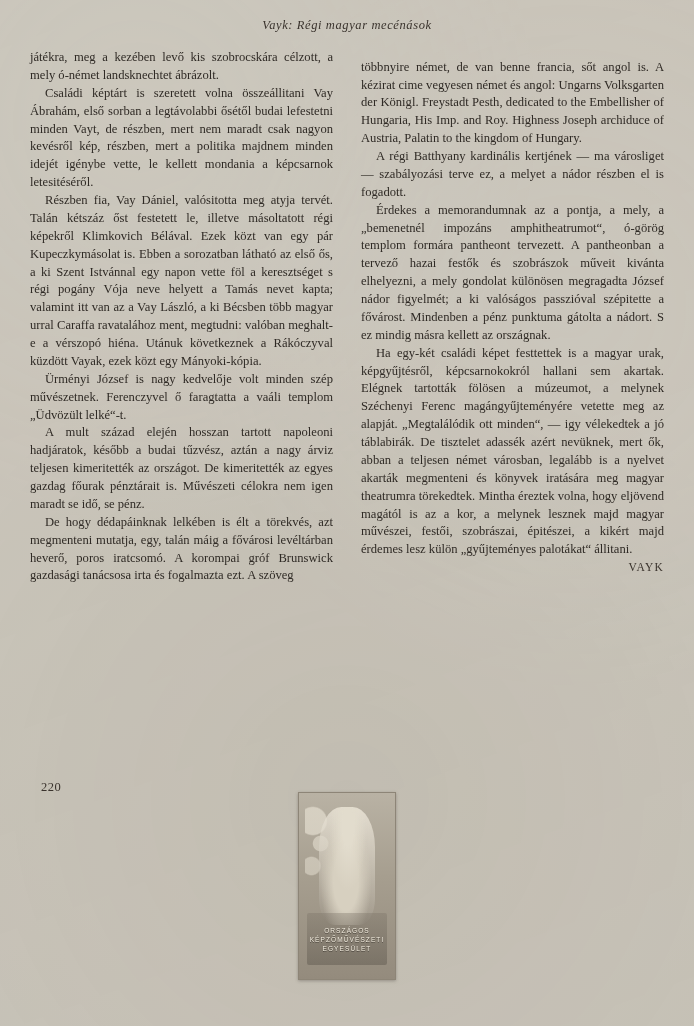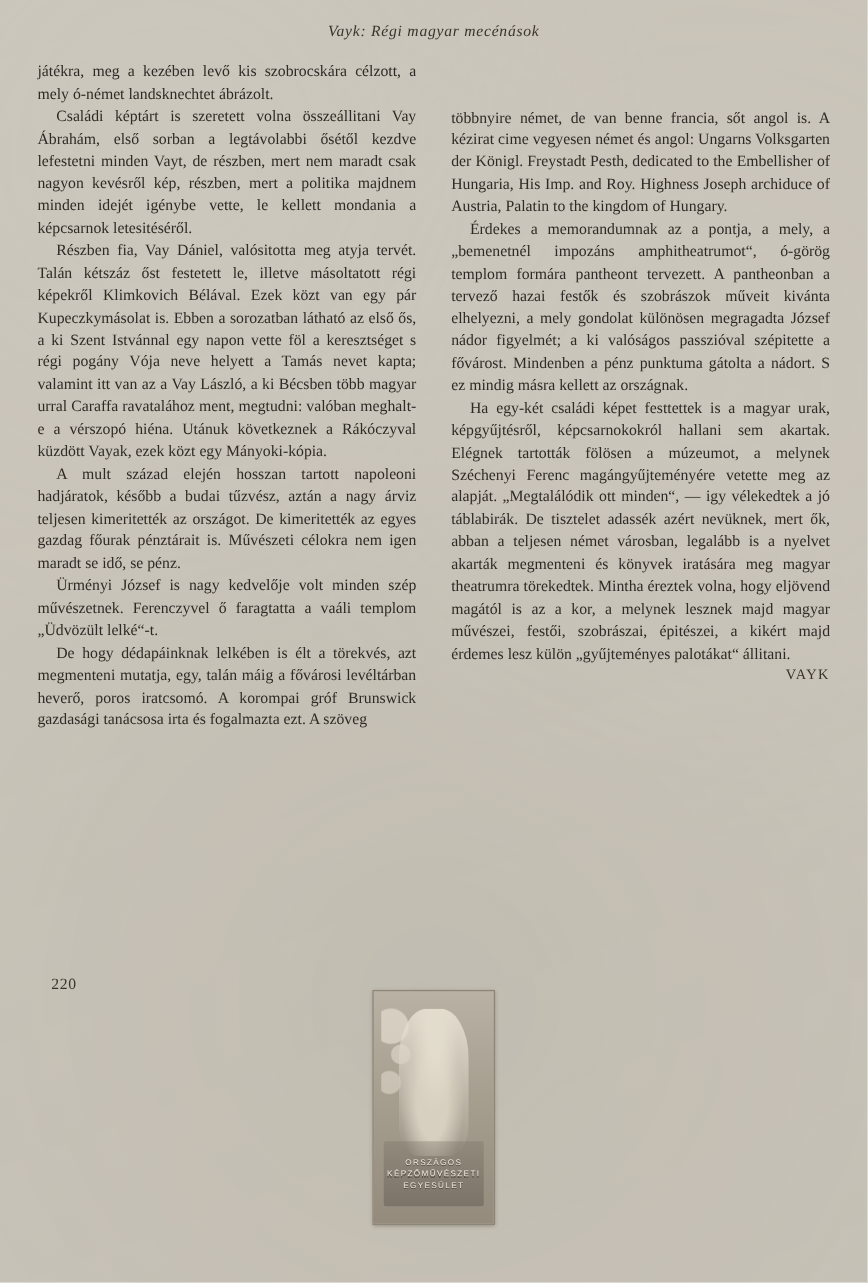--- a/index.html
+++ b/index.html
@@ -151,29 +151,30 @@
 <div class="paper-grain"></div>
 
 <div class="page">
 
   <div class="running-head">Vayk: Régi magyar mecénások</div>
 
   <div class="columns">
 
     <div class="col">
       <p class="noindent">játékra, meg a kezében levő kis szobrocskára célzott, a mely ó-német landsknechtet ábrázolt.</p>
-      <p>Családi képtárt is szeretett volna összeállitani Vay Ábrahám, első sorban a legtávolabbi ősétől kezdve lefestetni minden Vayt, de részben, mert nem maradt csak nagyon kevésről kép, részben, mert a politika majdnem minden idejét igénybe vette, le kellett mondania a képcsarnok letesitéséről.</p>
+      <p>Családi képtárt is szeretett volna összeállitani Vay Ábrahám, első sorban a legtávolabbi ősétől budai lefestetni minden Vayt, de részben, mert nem maradt csak nagyon kevésről kép, részben, mert a politika majdnem minden idejét igénybe vette, le kellett mondania a képcsarnok letesitéséről.</p>
       <p>Részben fia, Vay Dániel, valósitotta meg atyja tervét. Talán kétszáz őst festetett le, illetve másoltatott régi képekről Klimkovich Bélával. Ezek közt van egy pár Kupeczkymásolat is. Ebben a sorozatban látható az első ős, a ki Szent Istvánnal egy napon vette föl a keresztséget s régi pogány Vója neve helyett a Tamás nevet kapta; valamint itt van az a Vay László, a ki Bécsben több magyar urral Caraffa ravatalához ment, megtudni: valóban meghalt-e a vérszopó hiéna. Utánuk következnek a Rákóczyval küzdött Vayak, ezek közt egy Mányoki-kópia.</p>
+      <p>Ürményi József is nagy kedvelője volt minden szép művészetnek. Ferenczyvel ő faragtatta a vaáli templom „Üdvözült lelké“-t.</p>
       <p>A mult század elején hosszan tartott napoleoni hadjáratok, később a budai tűzvész, aztán a nagy árviz teljesen kimeritették az országot. De kimeritették az egyes gazdag főurak pénztárait is. Művészeti célokra nem igen maradt se idő, se pénz.</p>
-      <p>Ürményi József is nagy kedvelője volt minden szép művészetnek. Ferenczyvel ő faragtatta a vaáli templom „Üdvözült lelké“-t.</p>
       <p>De hogy dédapáinknak lelkében is élt a törekvés, azt megmenteni mutatja, egy, talán máig a fővárosi levéltárban heverő, poros iratcsomó. A korompai gróf Brunswick gazdasági tanácsosa irta és fogalmazta ezt. A szöveg</p>
     </div>
 
     <div class="col">
       <p class="noindent">többnyire német, de van benne francia, sőt angol is. A kézirat cime vegyesen német és angol: Ungarns Volksgarten der Königl. Freystadt Pesth, dedicated to the Embellisher of Hungaria, His Imp. and Roy. Highness Joseph archiduce of Austria, Palatin to the kingdom of Hungary.</p>
+      <p>A régi Batthyany kardinális kertjének — ma városliget — szabályozási terve ez, a melyet a nádor részben el is fogadott.</p>
       <p>Érdekes a memorandumnak az a pontja, a mely, a „bemenetnél impozáns amphitheatrumot“, ó-görög templom formára pantheont tervezett. A pantheonban a tervező hazai festők és szobrászok műveit kivánta elhelyezni, a mely gondolat különösen megragadta József nádor figyelmét; a ki valóságos passzióval szépitette a fővárost. Mindenben a pénz punktuma gátolta a nádort. S ez mindig másra kellett az országnak.</p>
       <p>Ha egy-két családi képet festtettek is a magyar urak, képgyűjtésről, képcsarnokokról hallani sem akartak. Elégnek tartották fölösen a múzeumot, a melynek Széchenyi Ferenc magángyűjteményére vetette meg az alapját. „Megtalálódik ott minden“, — igy vélekedtek a jó táblabirák. De tisztelet adassék azért nevüknek, mert ők, abban a teljesen német városban, legalább is a nyelvet akarták megmenteni és könyvek iratására meg magyar theatrumra törekedtek. Mintha éreztek volna, hogy eljövend magától is az a kor, a melynek lesznek majd magyar művészei, festői, szobrászai, épitészei, a kikért majd érdemes lesz külön „gyűjteményes palotákat“ állitani.</p>
       <div class="signature">VAYK</div>
     </div>
 
   </div>
 
   <div class="plate-wrap">
     <div class="plate">
       <div class="branch"></div>

